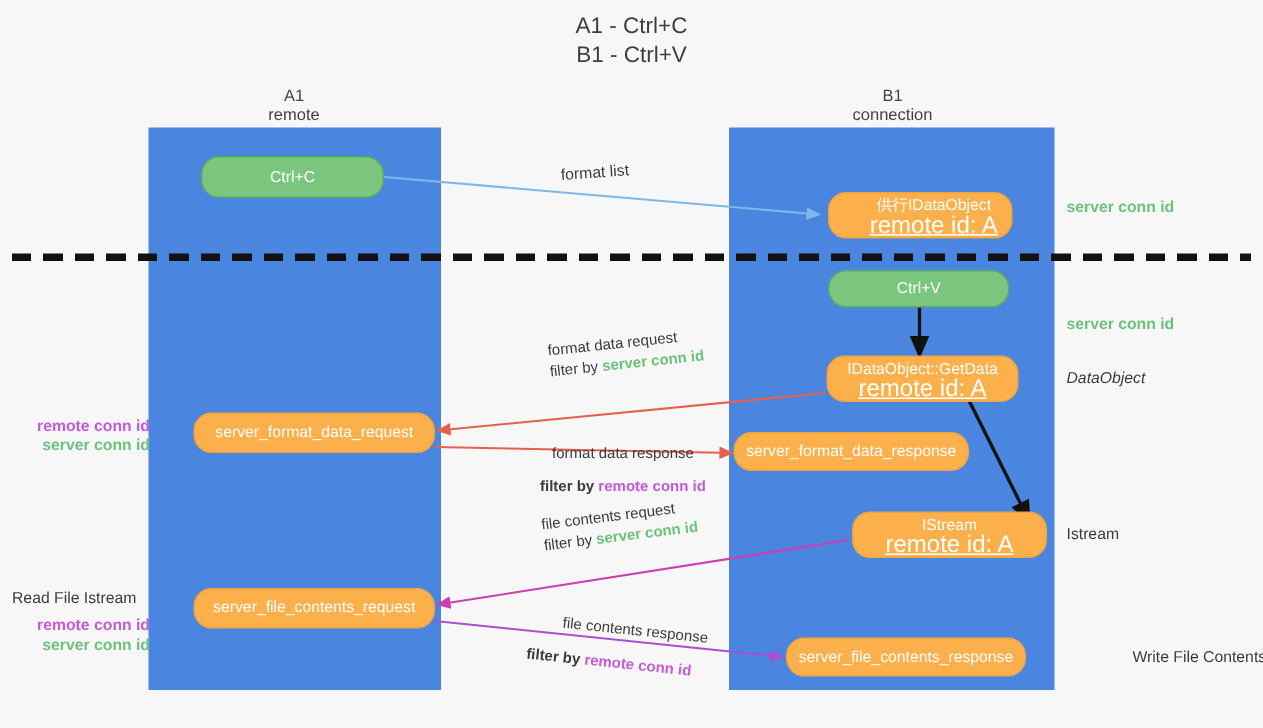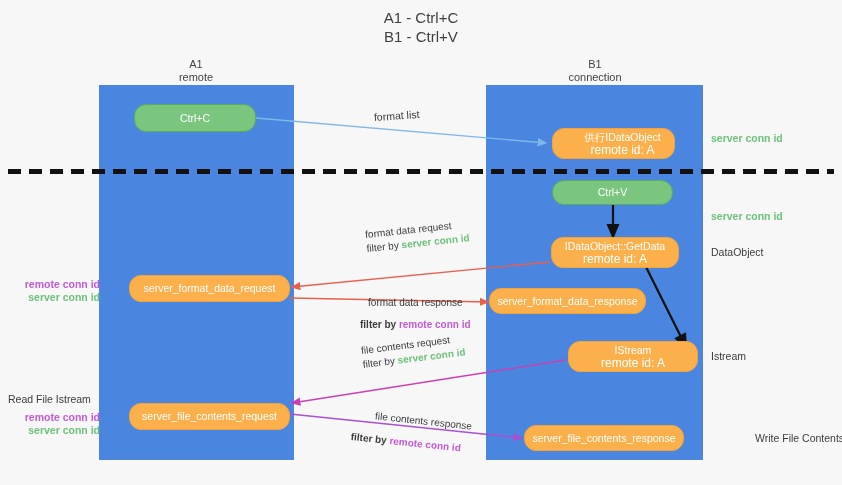--- a/index.html
+++ b/index.html
@@ -30,21 +30,21 @@
   #lane-b{left:486px;top:85px;width:217px;height:375px;}
 
   
   .box{
     position:absolute;box-sizing:border-box;
     display:flex;flex-direction:column;align-items:center;justify-content:center;
     color:#ffffff;font-size:10.5px;line-height:13px;text-align:center;border-radius:12px;
   }
   .box.green{background:#7ac67f;border:1px solid #5aab62;}
   .box.orange{background:#fcb04b;border:1px solid #f0a53c;}
-  .box .l2{font-size:12px;}
+  .box .l2{font-size:16px;text-decoration:underline;}
 
   
   .lbl{position:absolute;font-size:10.5px;line-height:13px;white-space:nowrap;}
   .lbl.dark{color:#3c3c3c;}
   .lbl.green{color:#6cc27a;font-weight:bold;}
 
   .stack{position:absolute;font-size:10.5px;line-height:13px;white-space:nowrap;}
   .stack .m{color:#c45ad6;font-weight:bold;}
   .stack .g{color:#6cc27a;font-weight:bold;}
 
@@ -116,21 +116,21 @@
   </svg>
 
   <div class="box green" style="left:134px;top:104px;width:122px;height:28px;">
     <span>Ctrl+C</span>
   </div>
 
   <div class="box orange" style="left:129px;top:275px;width:161px;height:27px;">
     <span>server_format_data_request</span>
   </div>
 
-  <div class="box orange" style="left:129px;top:392px;width:161px;height:27px;margin-top:11px;">
+  <div class="box orange" style="left:129px;top:392px;width:161px;height:27px;">
     <span>server_file_contents_request</span>
   </div>
 
   <div class="box orange" style="left:552px;top:128px;width:123px;height:31px;padding-left:18px;">
     <span>供行IDataObject</span>
     <span class="l2">remote id: A</span>
   </div>
 
   <div class="box green" style="left:552px;top:180px;width:121px;height:25px;">
     <span>Ctrl+V</span>
@@ -201,19 +201,19 @@
 
   <div class="stack" style="left:8px;top:411px;text-align:right;width:92px;">
     <div class="m">remote conn id</div>
     <div class="g">server conn id</div>
   </div>
 
   <div class="lbl green" style="left:711px;top:132px;">server conn id</div>
 
   <div class="lbl green" style="left:711px;top:210px;">server conn id</div>
 
-  <div class="lbl dark" style="left:711px;top:246px;">DataObject</div>
+  <div class="lbl dark" style="left:711px;top:246px;font-style:italic;">DataObject</div>
 
   <div class="lbl dark" style="left:711px;top:350px;">Istream</div>
 
   <div class="lbl dark" style="left:711px;top:432px;margin-left:44px;">Write File Contents</div>
 
 </div>
 
 </body></html>

